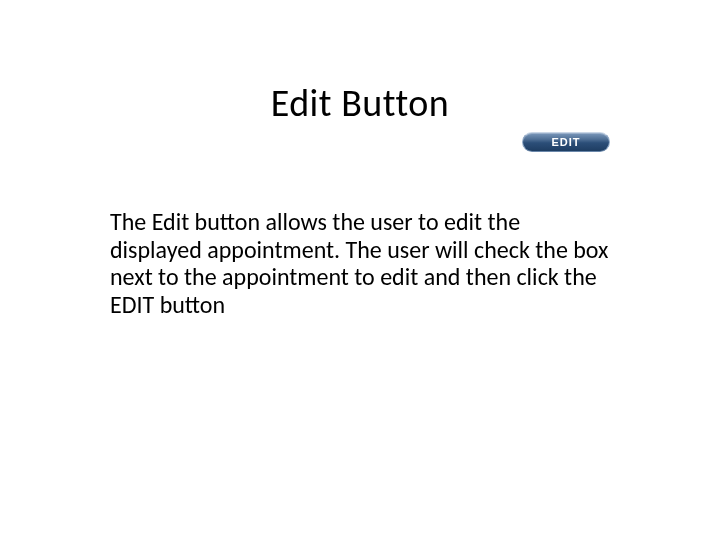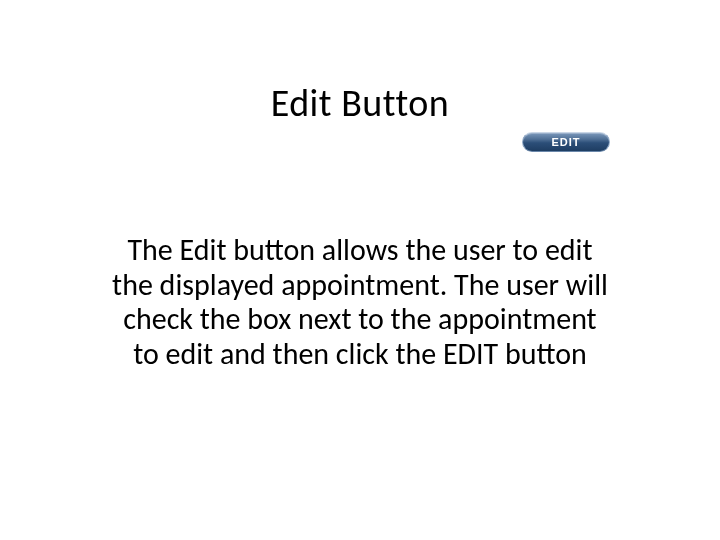--- a/index.html
+++ b/index.html
@@ -49,24 +49,24 @@
       background: linear-gradient(to bottom,
         #7b98bb 0%,
         #4f6f95 35%,
         #2b4e78 55%,
         #1e3d62 100%);
       box-shadow: inset 0 1px 0 rgba(255,255,255,0.25);
       font-family: Arial, sans-serif;
       cursor: pointer;
     }
     .description {
-      margin-top: 81px;
-      font-size: 30px;
+      margin-top: 56px;
+      font-size: 24px;
       line-height: 1.15;
-      text-align: center;
+      text-align: left;
       padding: 0 0px;
     }
   </style>
 </head>
 <body>
 
 <div class="slide">
   <h1 class="title">Edit Button</h1>
 
   <div class="button-row">

